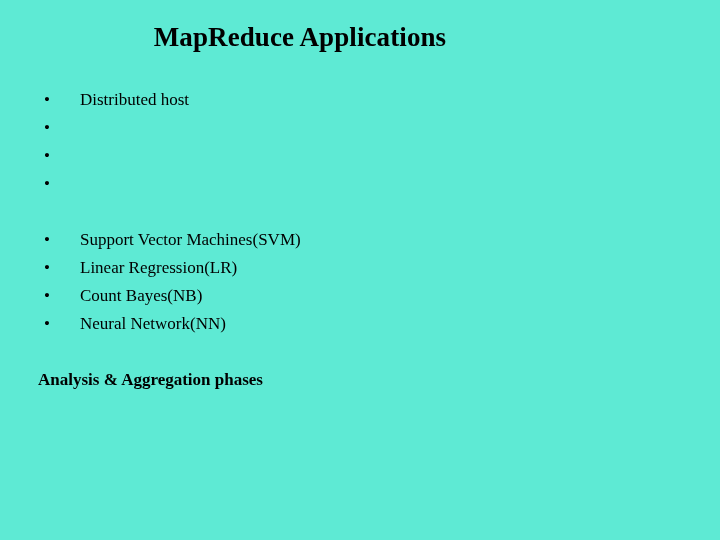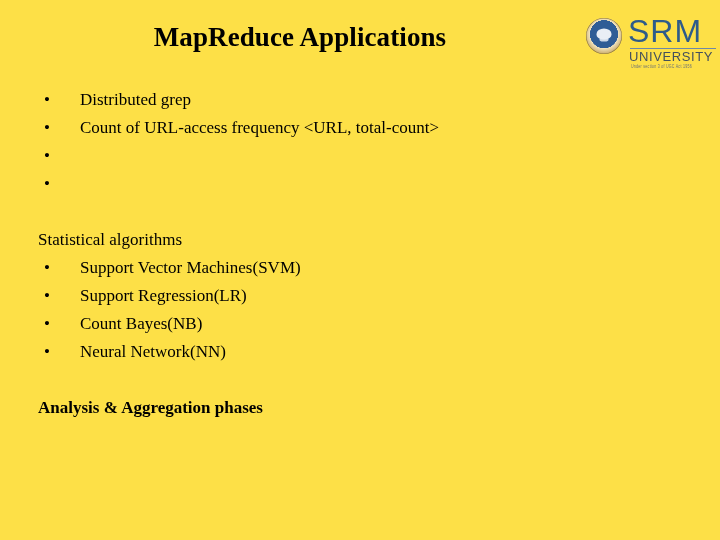--- a/index.html
+++ b/index.html
@@ -13,21 +13,21 @@
     font-family: "Liberation Serif", "DejaVu Serif", serif;
     color: #000000;
     overflow: hidden;
     position: relative;
   }
 
   .slide {
     position: relative;
     width: 720px;
     height: 540px;
-    background: #fde047;
+    background: #5eead4;
   }
 
   
   .slide-title {
     position: absolute;
     left: 0;
     top: 22px;
     width: 600px;
     text-align: center;
     font-size: 27px;
@@ -162,65 +162,56 @@
     height: 28px;
   }
 </style>
 </head>
 <body>
 
 <div class="slide">
 
   <div class="slide-title">MapReduce Applications</div>
 
-  <div class="logo">
-    <div class="logo-emblem"></div>
-    <div class="logo-srm">SRM</div>
-    <div class="logo-rule"></div>
-    <div class="logo-univ">UNIVERSITY</div>
-    <div class="logo-tagline">Under section 3 of UGC Act 1956</div>
+
+  <div class="body-area">
+
+    <div class="bullet-row">
+      <span class="marker">•</span>
+      <span class="btext">Distributed host</span>
+    </div>
+    <div class="bullet-row">
+      <span class="marker">•</span>
+    </div>
+    <div class="bullet-row">
+      <span class="marker">•</span>
+    </div>
+    <div class="bullet-row">
+      <span class="marker">•</span>
+    </div>
+
+    <div class="spacer-row"></div>
+
+
+    <div class="bullet-row">
+      <span class="marker">•</span>
+      <span class="btext">Support Vector Machines(SVM)</span>
+    </div>
+    <div class="bullet-row">
+      <span class="marker">•</span>
+      <span class="btext">Linear Regression(LR)</span>
+    </div>
+    <div class="bullet-row">
+      <span class="marker">•</span>
+      <span class="btext">Count Bayes(NB)</span>
+    </div>
+    <div class="bullet-row">
+      <span class="marker">•</span>
+      <span class="btext">Neural Network(NN)</span>
+    </div>
+
+    <div class="spacer-row"></div>
+
+    <div class="plain-row bold">Analysis &amp; Aggregation phases</div>
+
   </div>
 
-  <div class="body-area">
-
-    <div class="bullet-row">
-      <span class="marker">•</span>
-      <span class="btext">Distributed grep</span>
-    </div>
-    <div class="bullet-row">
-      <span class="marker">•</span>
-      <span class="btext">Count of URL-access frequency &lt;URL, total-count&gt;</span>
-    </div>
-    <div class="bullet-row">
-      <span class="marker">•</span>
-    </div>
-    <div class="bullet-row">
-      <span class="marker">•</span>
-    </div>
-
-    <div class="spacer-row"></div>
-
-    <div class="plain-row">Statistical algorithms</div>
-
-    <div class="bullet-row">
-      <span class="marker">•</span>
-      <span class="btext">Support Vector Machines(SVM)</span>
-    </div>
-    <div class="bullet-row">
-      <span class="marker">•</span>
-      <span class="btext">Support Regression(LR)</span>
-    </div>
-    <div class="bullet-row">
-      <span class="marker">•</span>
-      <span class="btext">Count Bayes(NB)</span>
-    </div>
-    <div class="bullet-row">
-      <span class="marker">•</span>
-      <span class="btext">Neural Network(NN)</span>
-    </div>
-
-    <div class="spacer-row"></div>
-
-    <div class="plain-row bold">Analysis &amp; Aggregation phases</div>
-
-  </div>
-
 </div>
 
 </body></html>

